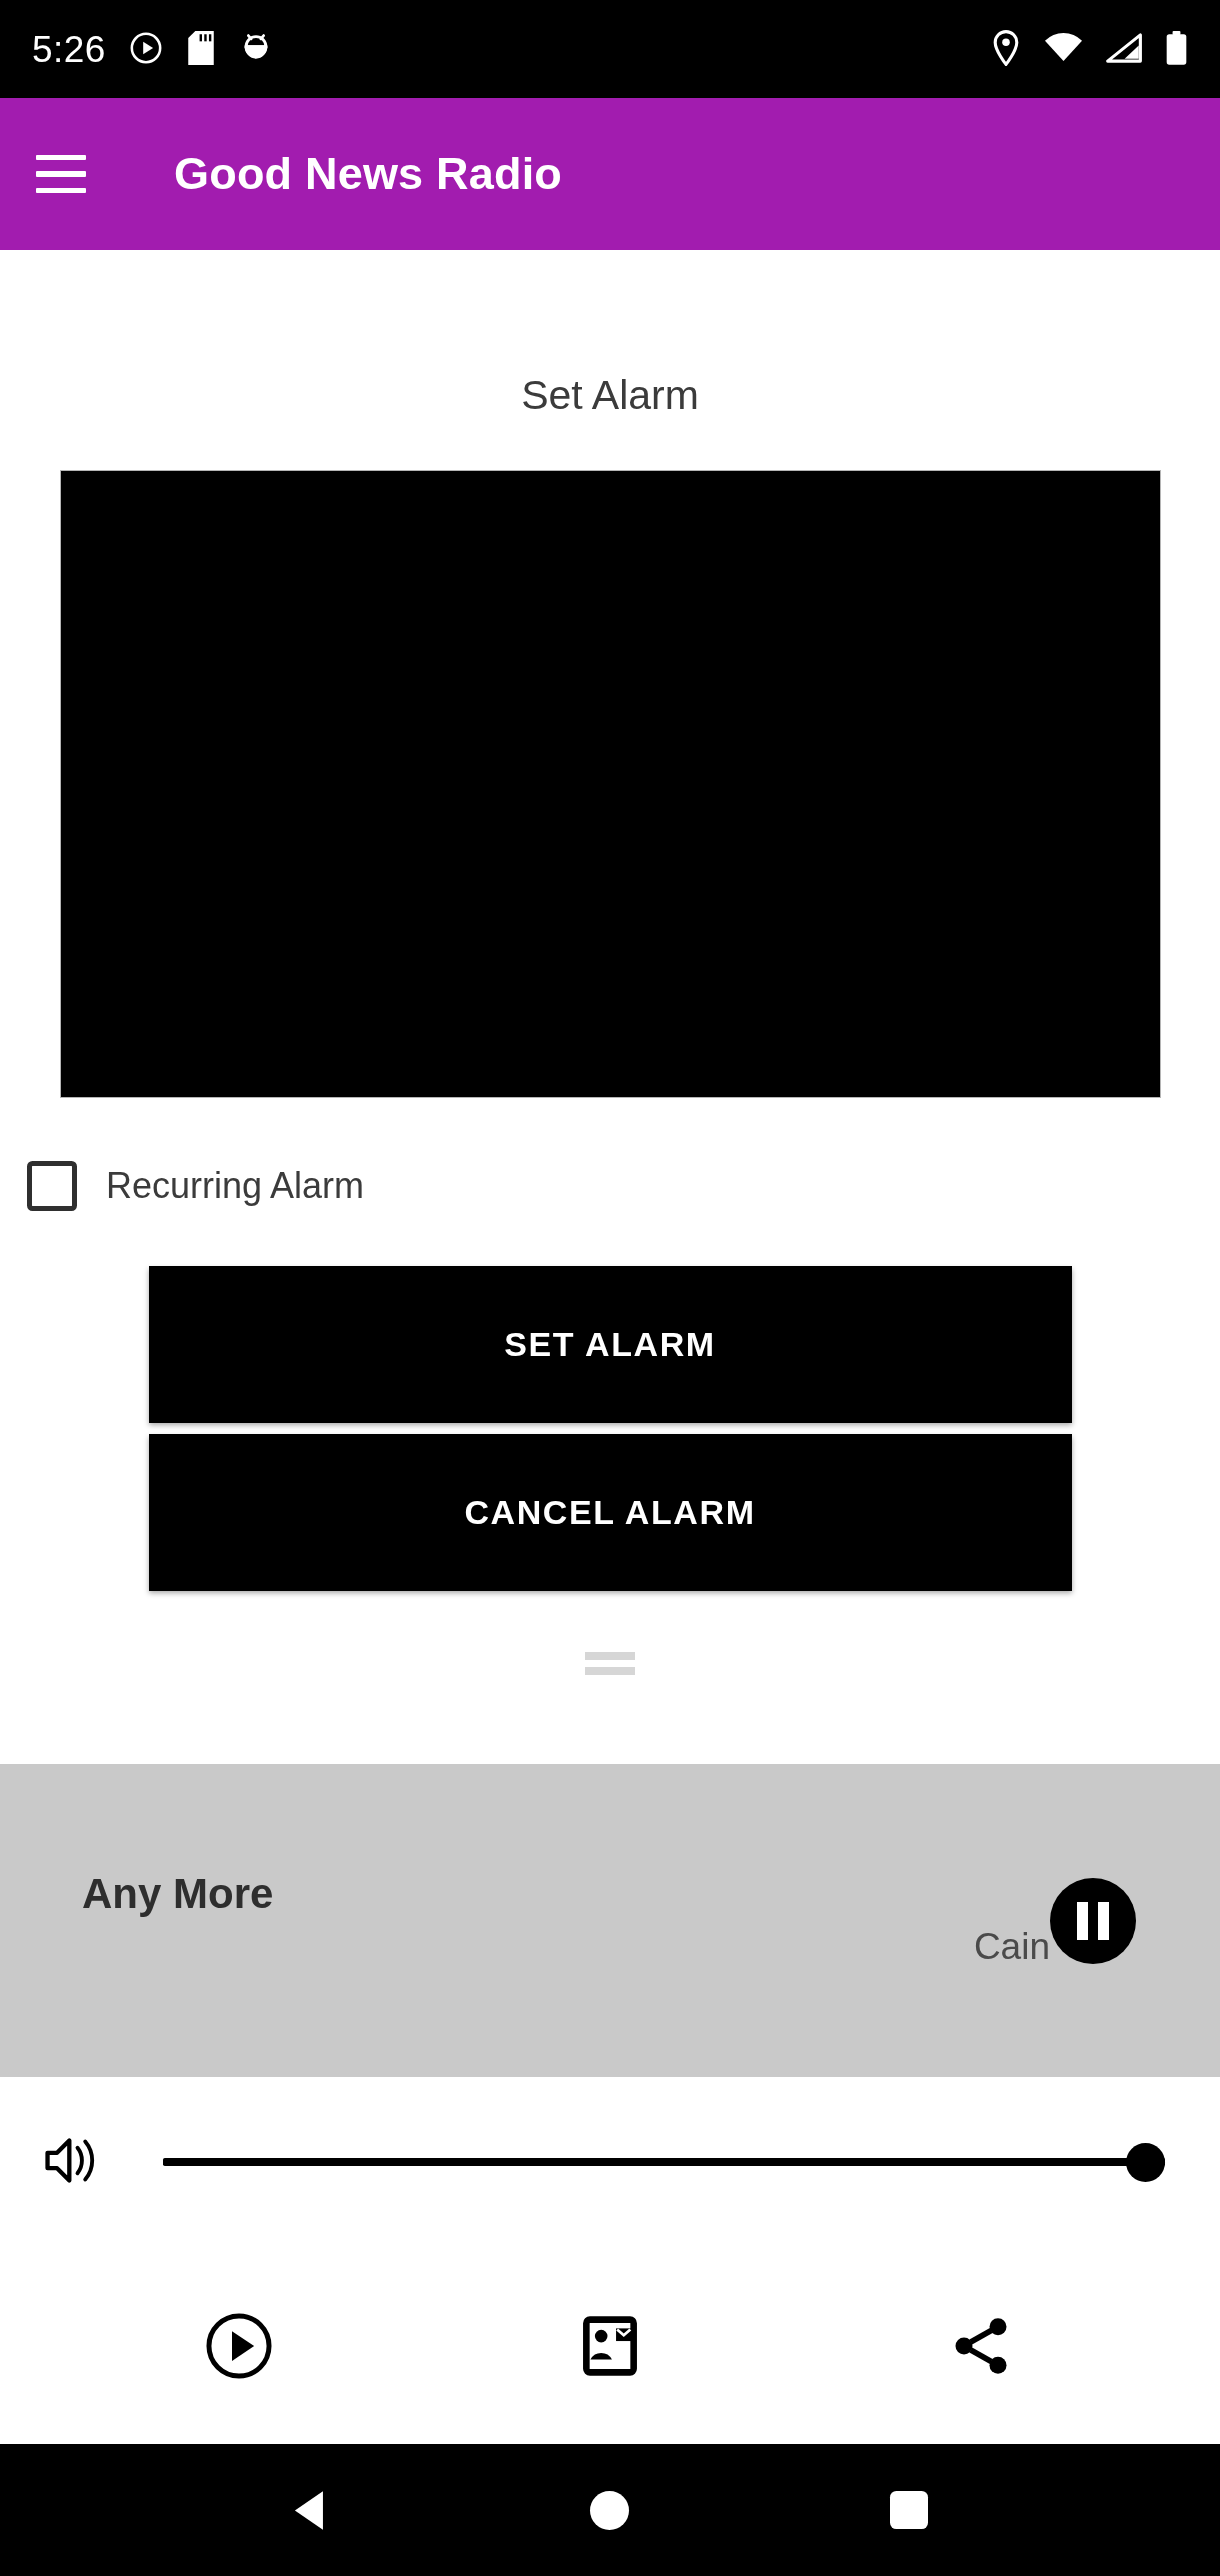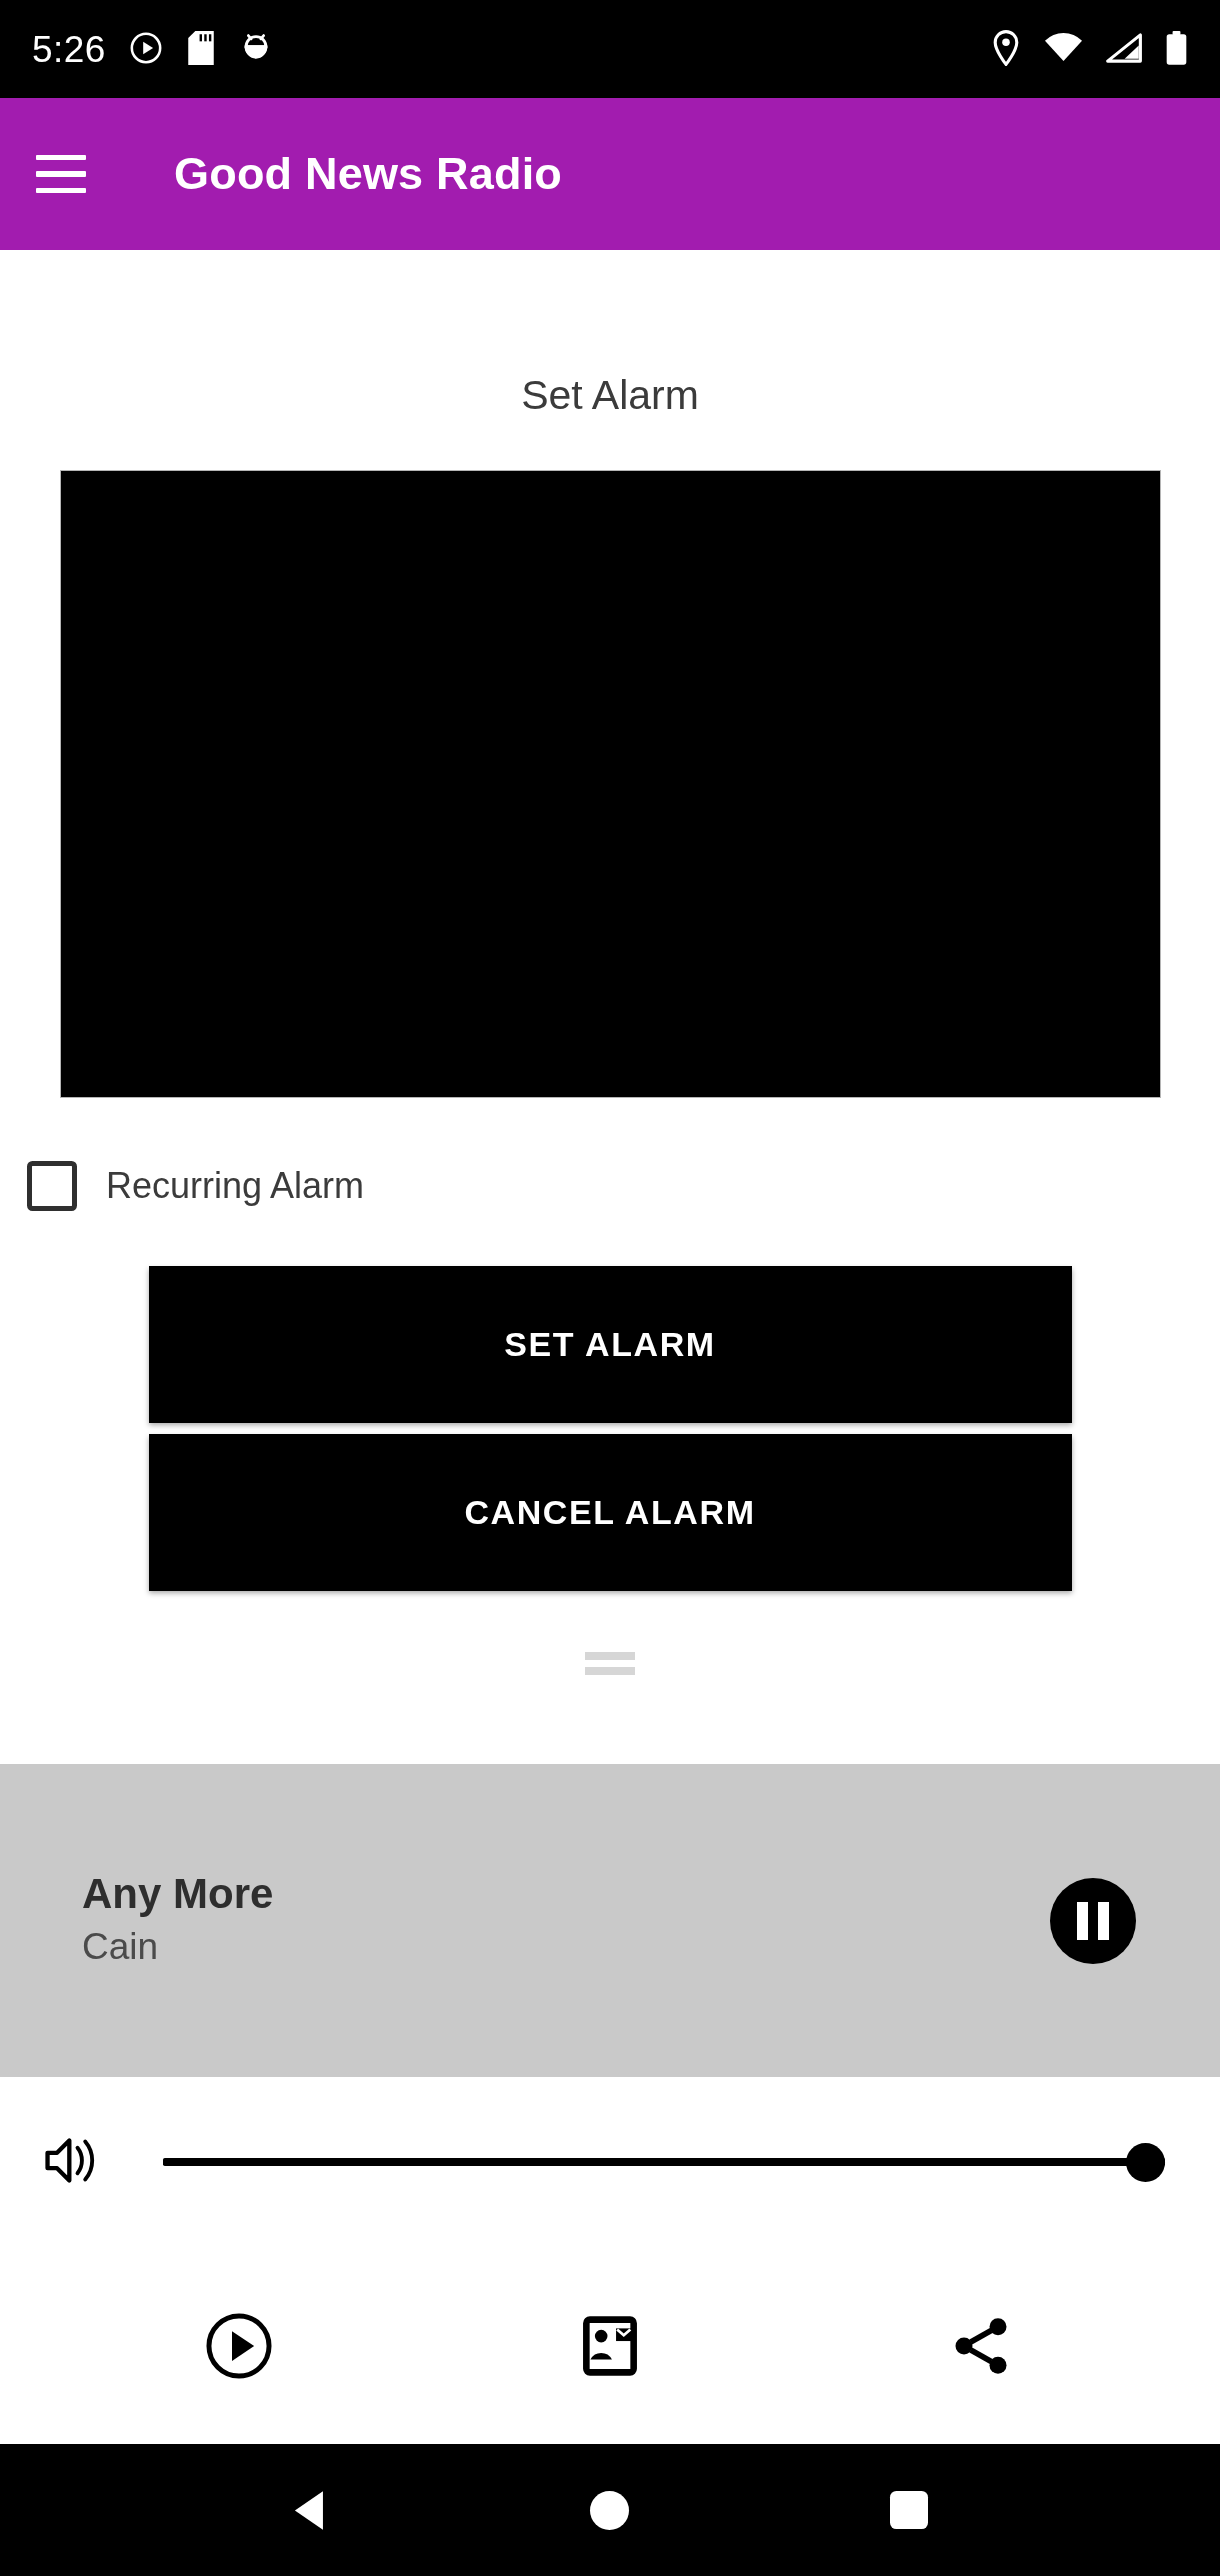--- a/index.html
+++ b/index.html
@@ -77,21 +77,21 @@
 
   
   .nowplaying {
     margin-top:18px;
     height:313px; background:#c9c9c9;
     display:flex; align-items:center; padding:0 50px 0 82px;
     flex:0 0 313px;
   }
   .np-text { display:flex; flex-direction:column; justify-content:center; flex:1 1 auto; }
   .np-title { font-size:42px; font-weight:bold; color:#2e2e2e; line-height:1.12; }
-  .np-artist { font-size:37px; color:#4a4a4a; line-height:1.25; margin-top:7.2px; }
+  .np-artist { font-size:37px; color:#4a4a4a; line-height:1.25; margin-top:7.2px;text-align:right; }
   .np-playpause {
     width:86px; height:86px; border-radius:50%; background:#000;
     display:flex; align-items:center; justify-content:center; gap:9.8px;
     flex:0 0 86px; cursor:pointer; margin-right:34px;
   }
   .np-playpause b { display:block; width:11.6px; height:38px; background:#fff; }
 
   
   .volume-row {
     display:flex; align-items:center; height:170px;

